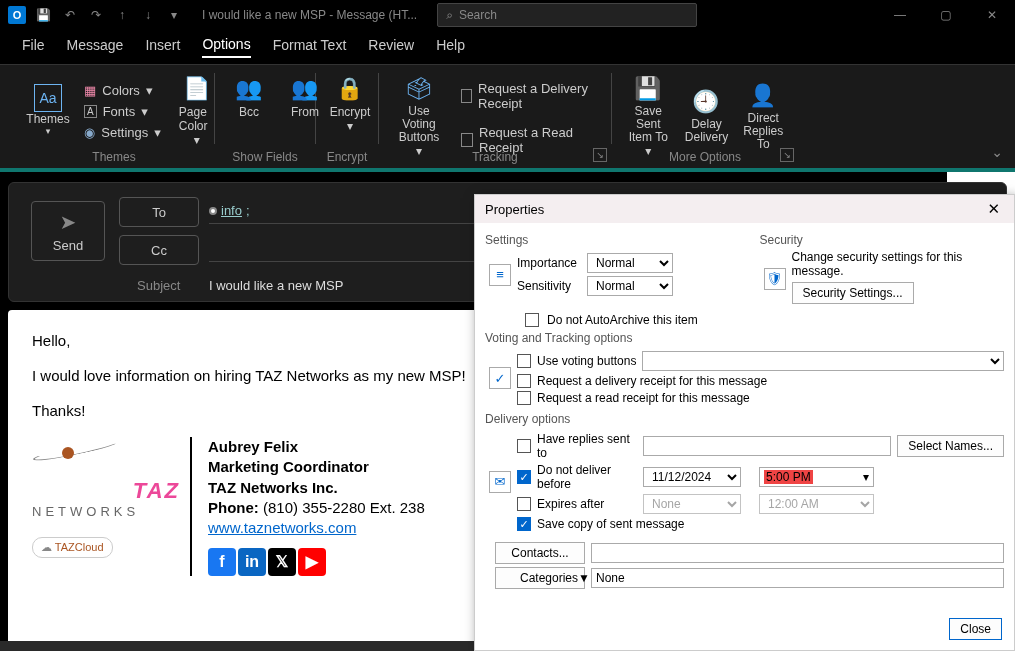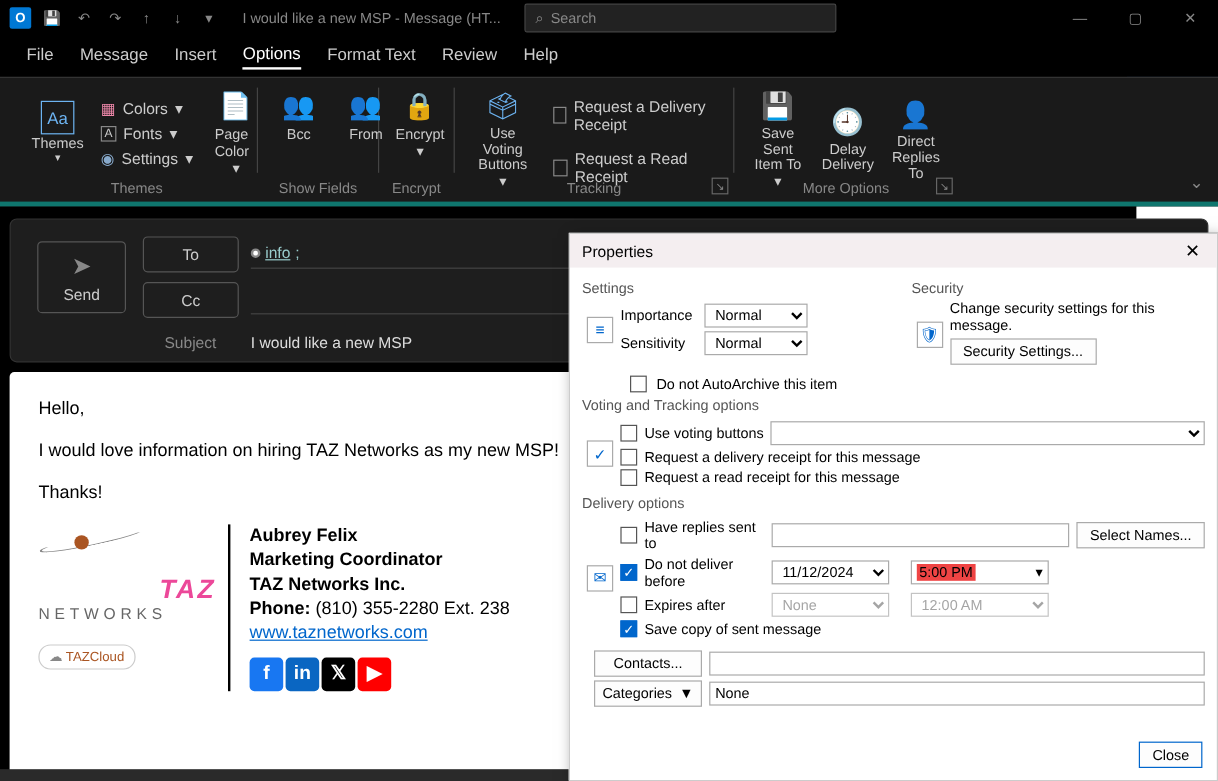--- a/index.html
+++ b/index.html
@@ -374,21 +374,21 @@
           <span>Save copy of sent message</span>
         </div>
       </div>
     </div>
 
     <div class="row" style="margin-top:8px; margin-left:10px;">
       <button class="dlg-btn" style="width:90px;">Contacts...</button>
       <input class="inp" style="flex: 1 1 0%;">
     </div>
     <div class="row" style="margin-left:10px;">
-      <button class="dlg-btn" style="width:90px; display:flex; align-items:center; justify-content:space-between; padding:0 6px;">
+      <button class="dlg-btn" style="width:90px; display:flex; align-items:center; justify-content:space-between; padding:0 24px;">
           <span>Categories</span>
           <span>▼</span>
         </button>
       <input class="inp" style="flex: 1 1 0%;" value="None">
     </div>
 
     <button class="dlg-btn primary close-btn">Close</button>
   </div>
 </div>
 

